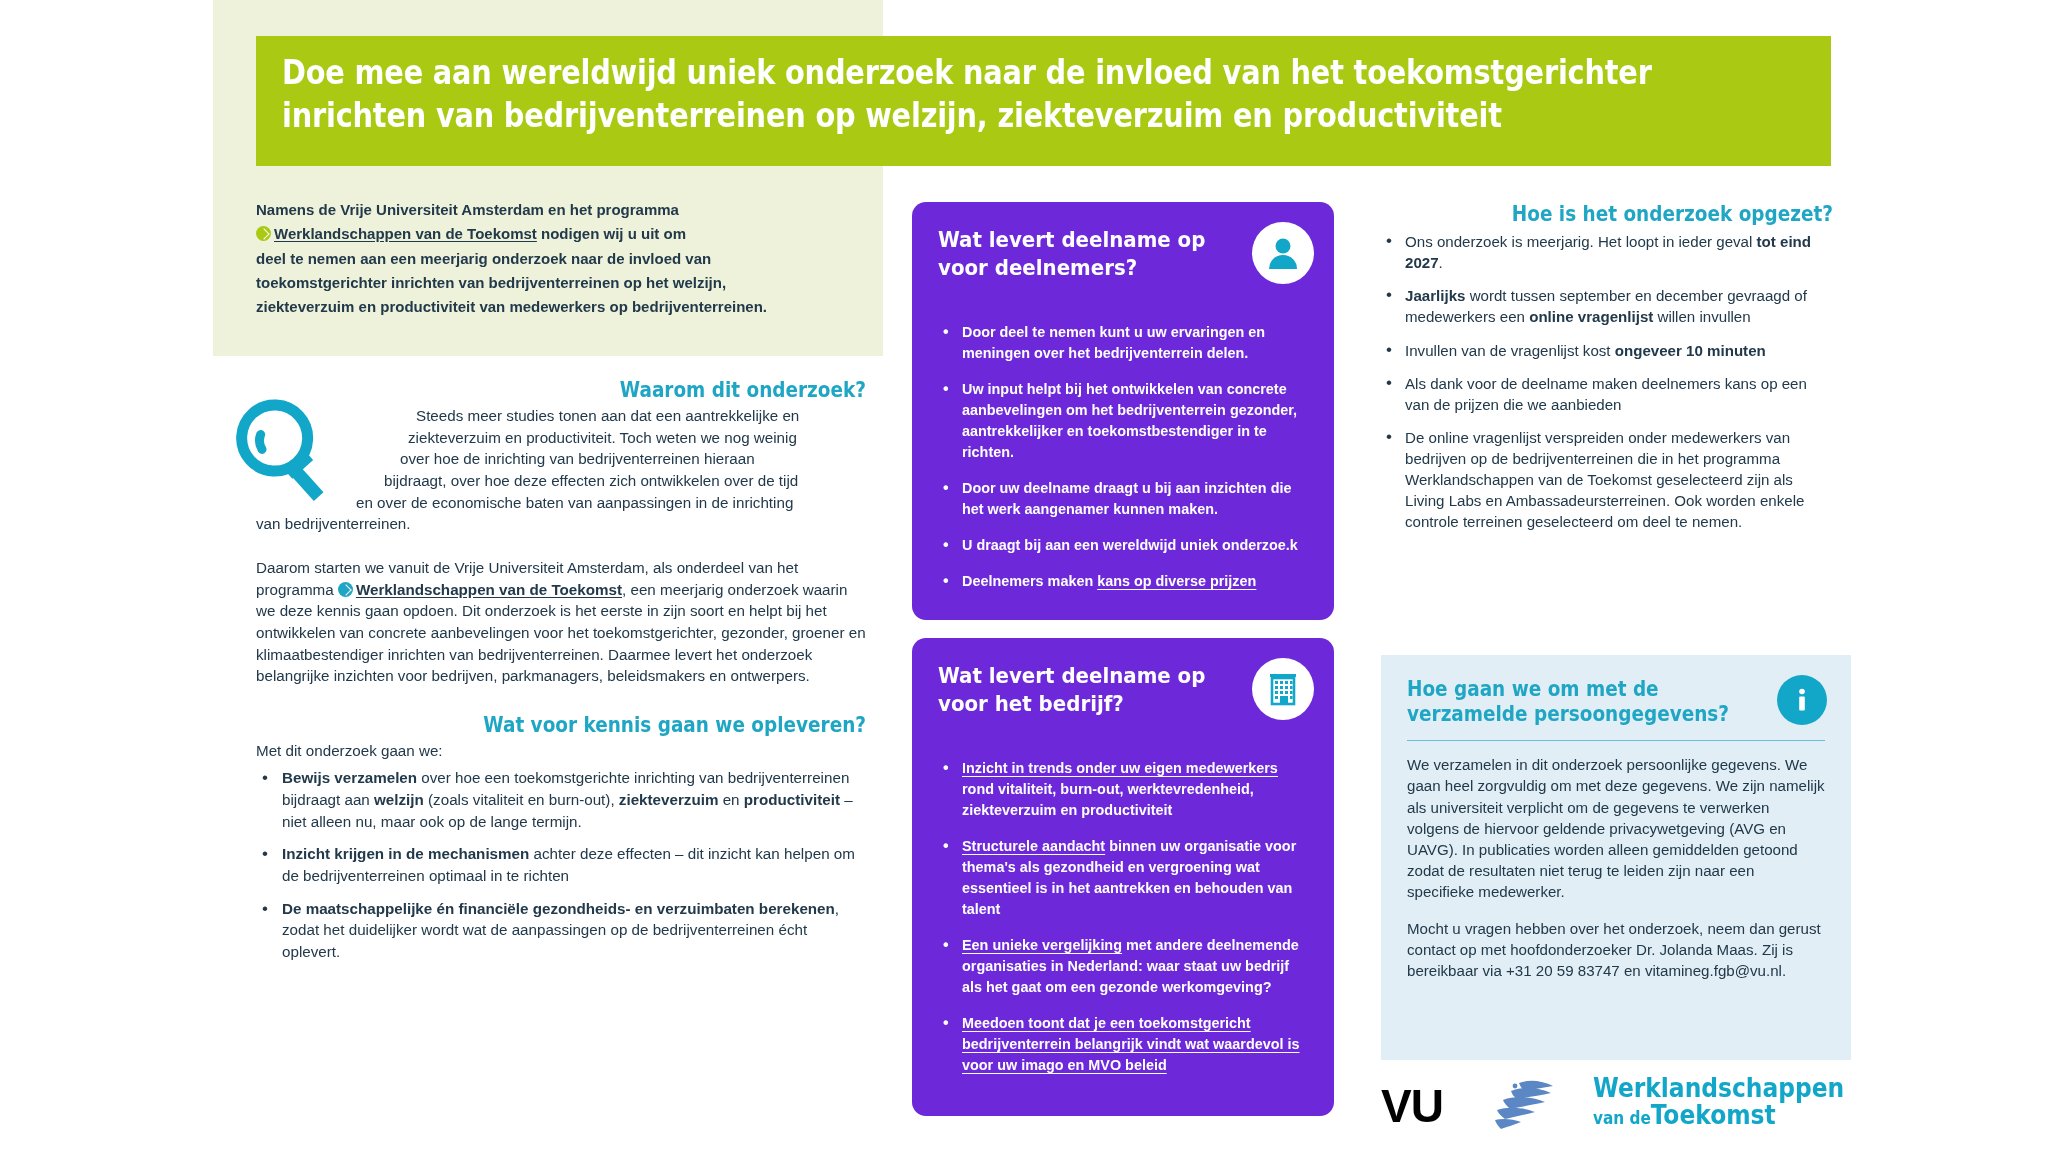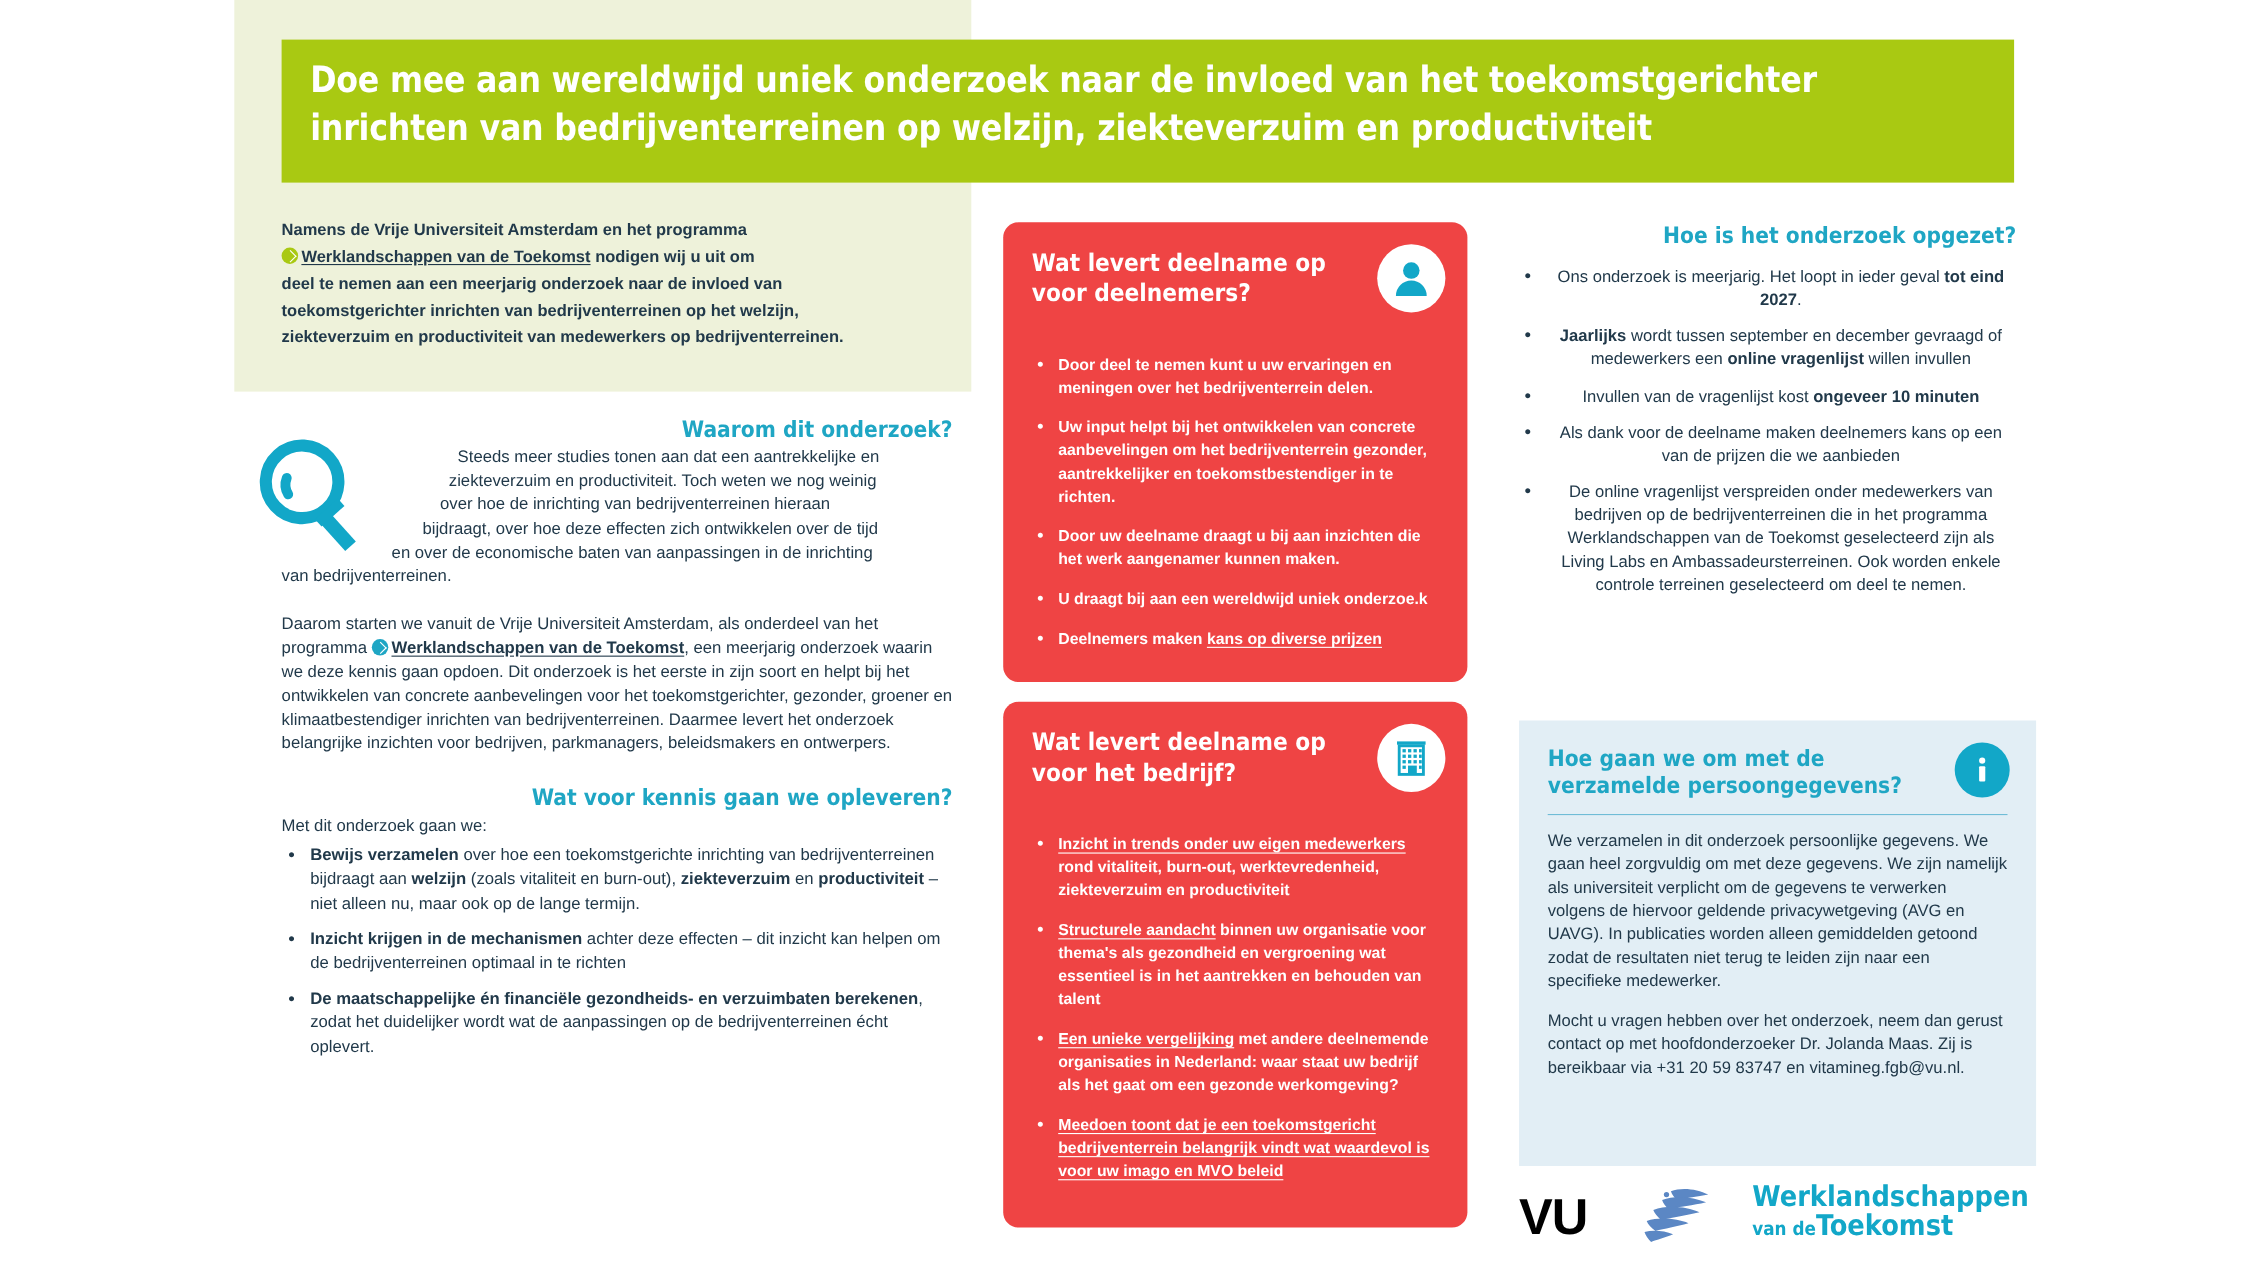--- a/index.html
+++ b/index.html
@@ -95,21 +95,21 @@
     position:relative;padding-left:26px;margin-bottom:11px;
     font-size:15.2px;line-height:1.425;color:#21394a;
   }
   ul.bl > li::before{
     content:"•";position:absolute;left:6px;top:-1px;
     color:#21394a;font-size:17px;line-height:1.42;
   }
 
   
   .card{
-    position:absolute;background:#ef4444;border-radius:14px;color:#ffffff;
+    position:absolute;background:#6d28d9;border-radius:14px;color:#ffffff;
     box-sizing:border-box;
   }
   .card-1{left:912px;top:202px;width:422px;height:418px;padding:24px 26px 14px 26px;}
   .card-2{left:912px;top:638px;width:422px;height:478px;padding:24px 26px 14px 26px;}
   .card h3{
     margin:0;color:#ffffff;
     font-family:"DejaVu Sans Condensed","Liberation Sans Narrow","Liberation Sans",sans-serif;
     font-weight:700;font-size:22px;line-height:1.27;width:290px;
   }
   .card ul{list-style:none;margin:40px 0 0 0;padding:0;}
@@ -121,21 +121,21 @@
     content:"•";position:absolute;left:5px;top:-2px;font-size:16px;color:#ffffff;
   }
   .card .u{text-decoration:underline;text-underline-offset:2.5px;font-weight:700;}
   .card-icon{
     position:absolute;right:20px;top:20px;width:62px;height:62px;
     border-radius:50%;background:#ffffff;display:flex;align-items:center;justify-content:center;
   }
 
   
   .rightcol{position:absolute;left:1381px;top:202px;width:452px;}
-  .rightcol ul{list-style:none;margin:14px 0 0 0;padding:0;text-align:center;}
+  .rightcol ul{list-style:none;margin:4px 0 0 0;padding:0;}
   .rightcol ul li{
     position:relative;padding-left:24px;margin-bottom:12px;
     font-size:15.1px;line-height:1.4;color:#21394a;
   }
   .rightcol ul li::before{
     content:"•";position:absolute;left:5px;top:-2px;font-size:17px;color:#21394a;
   }
 
   
   .privacy{

